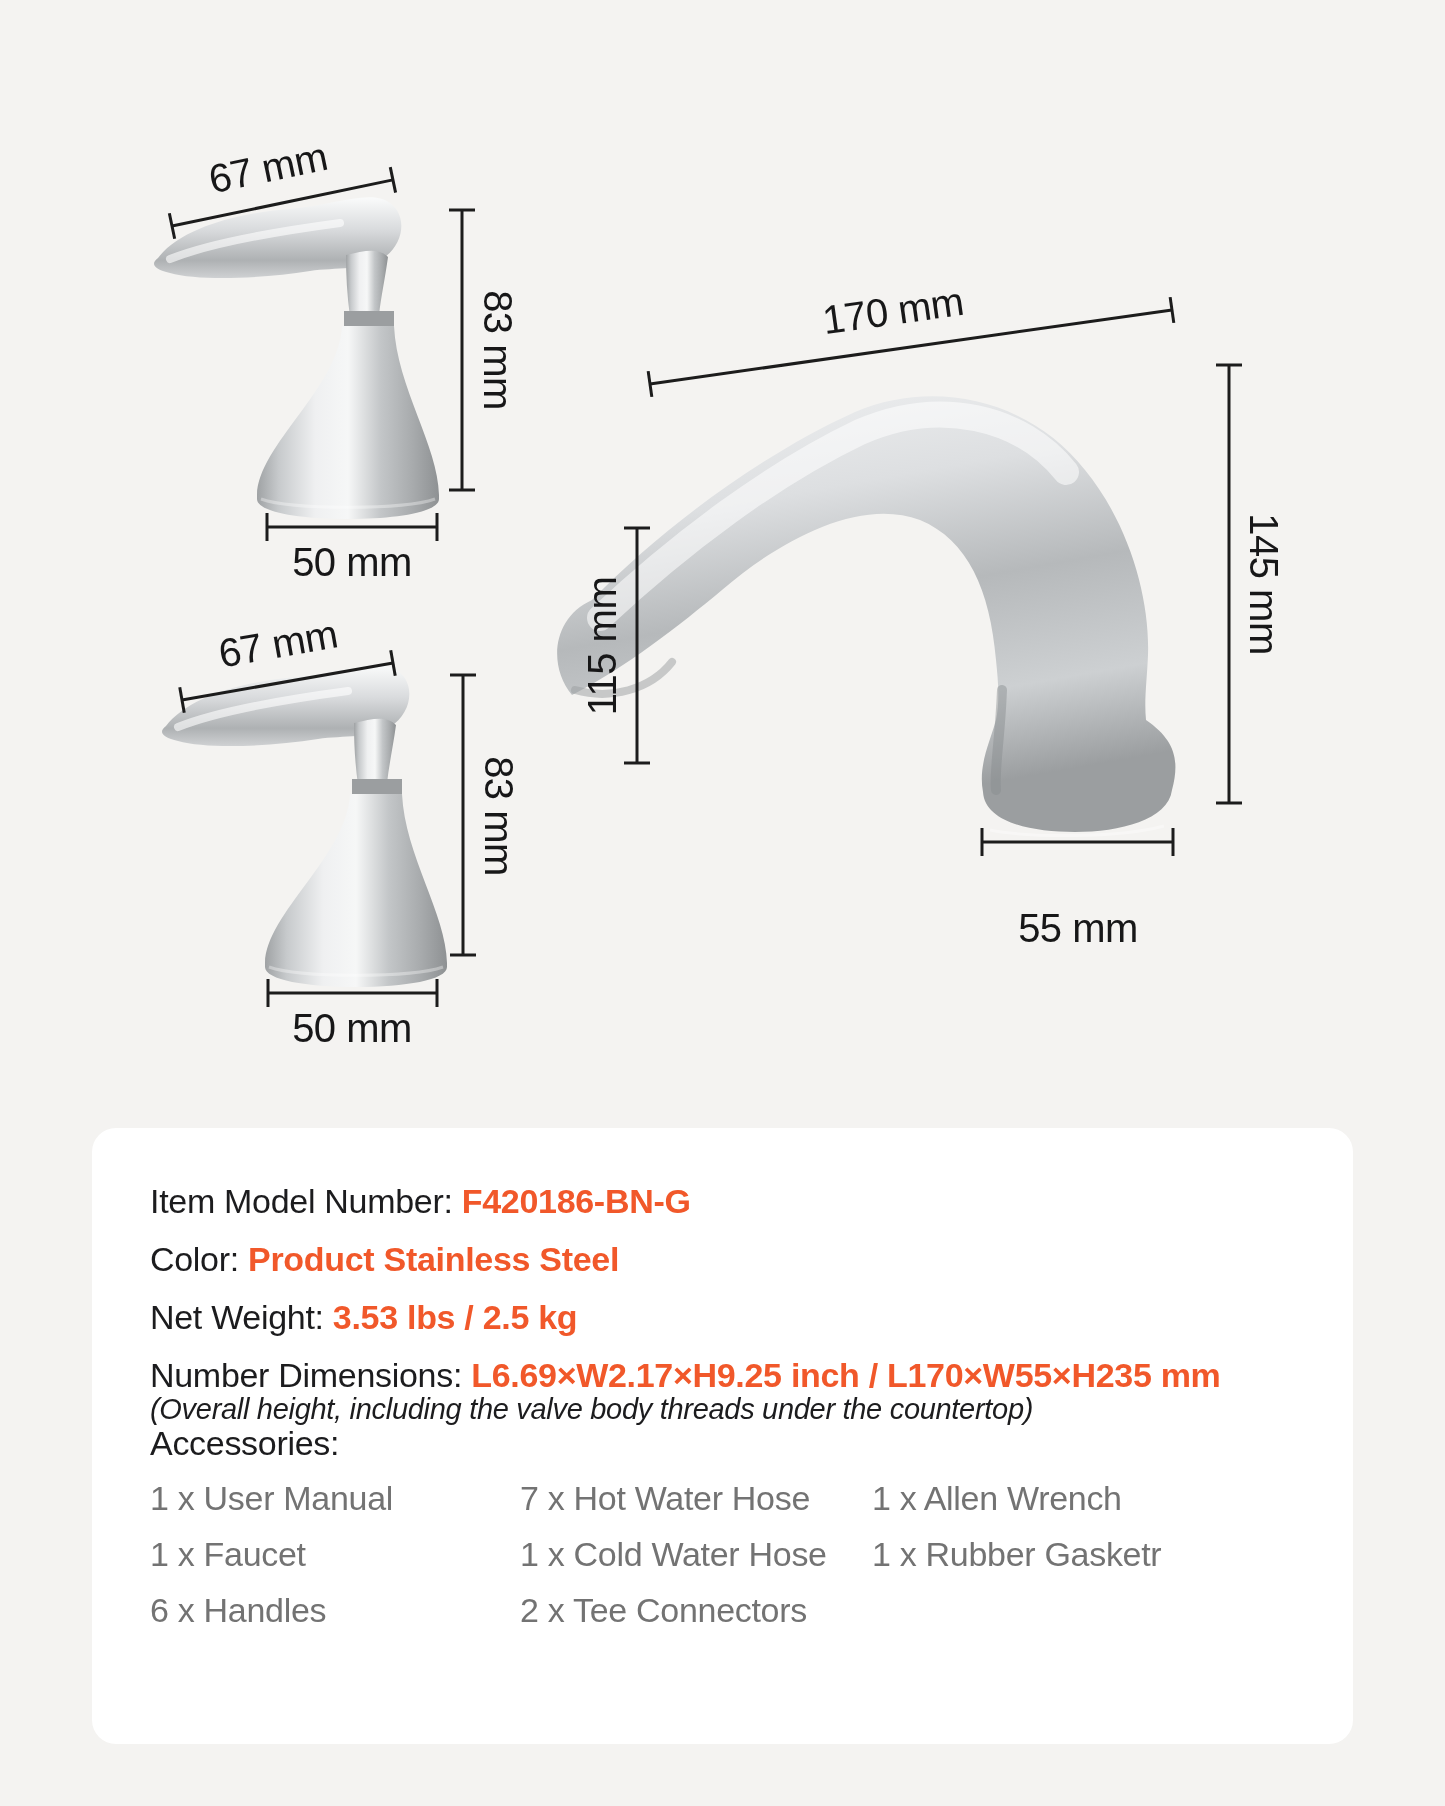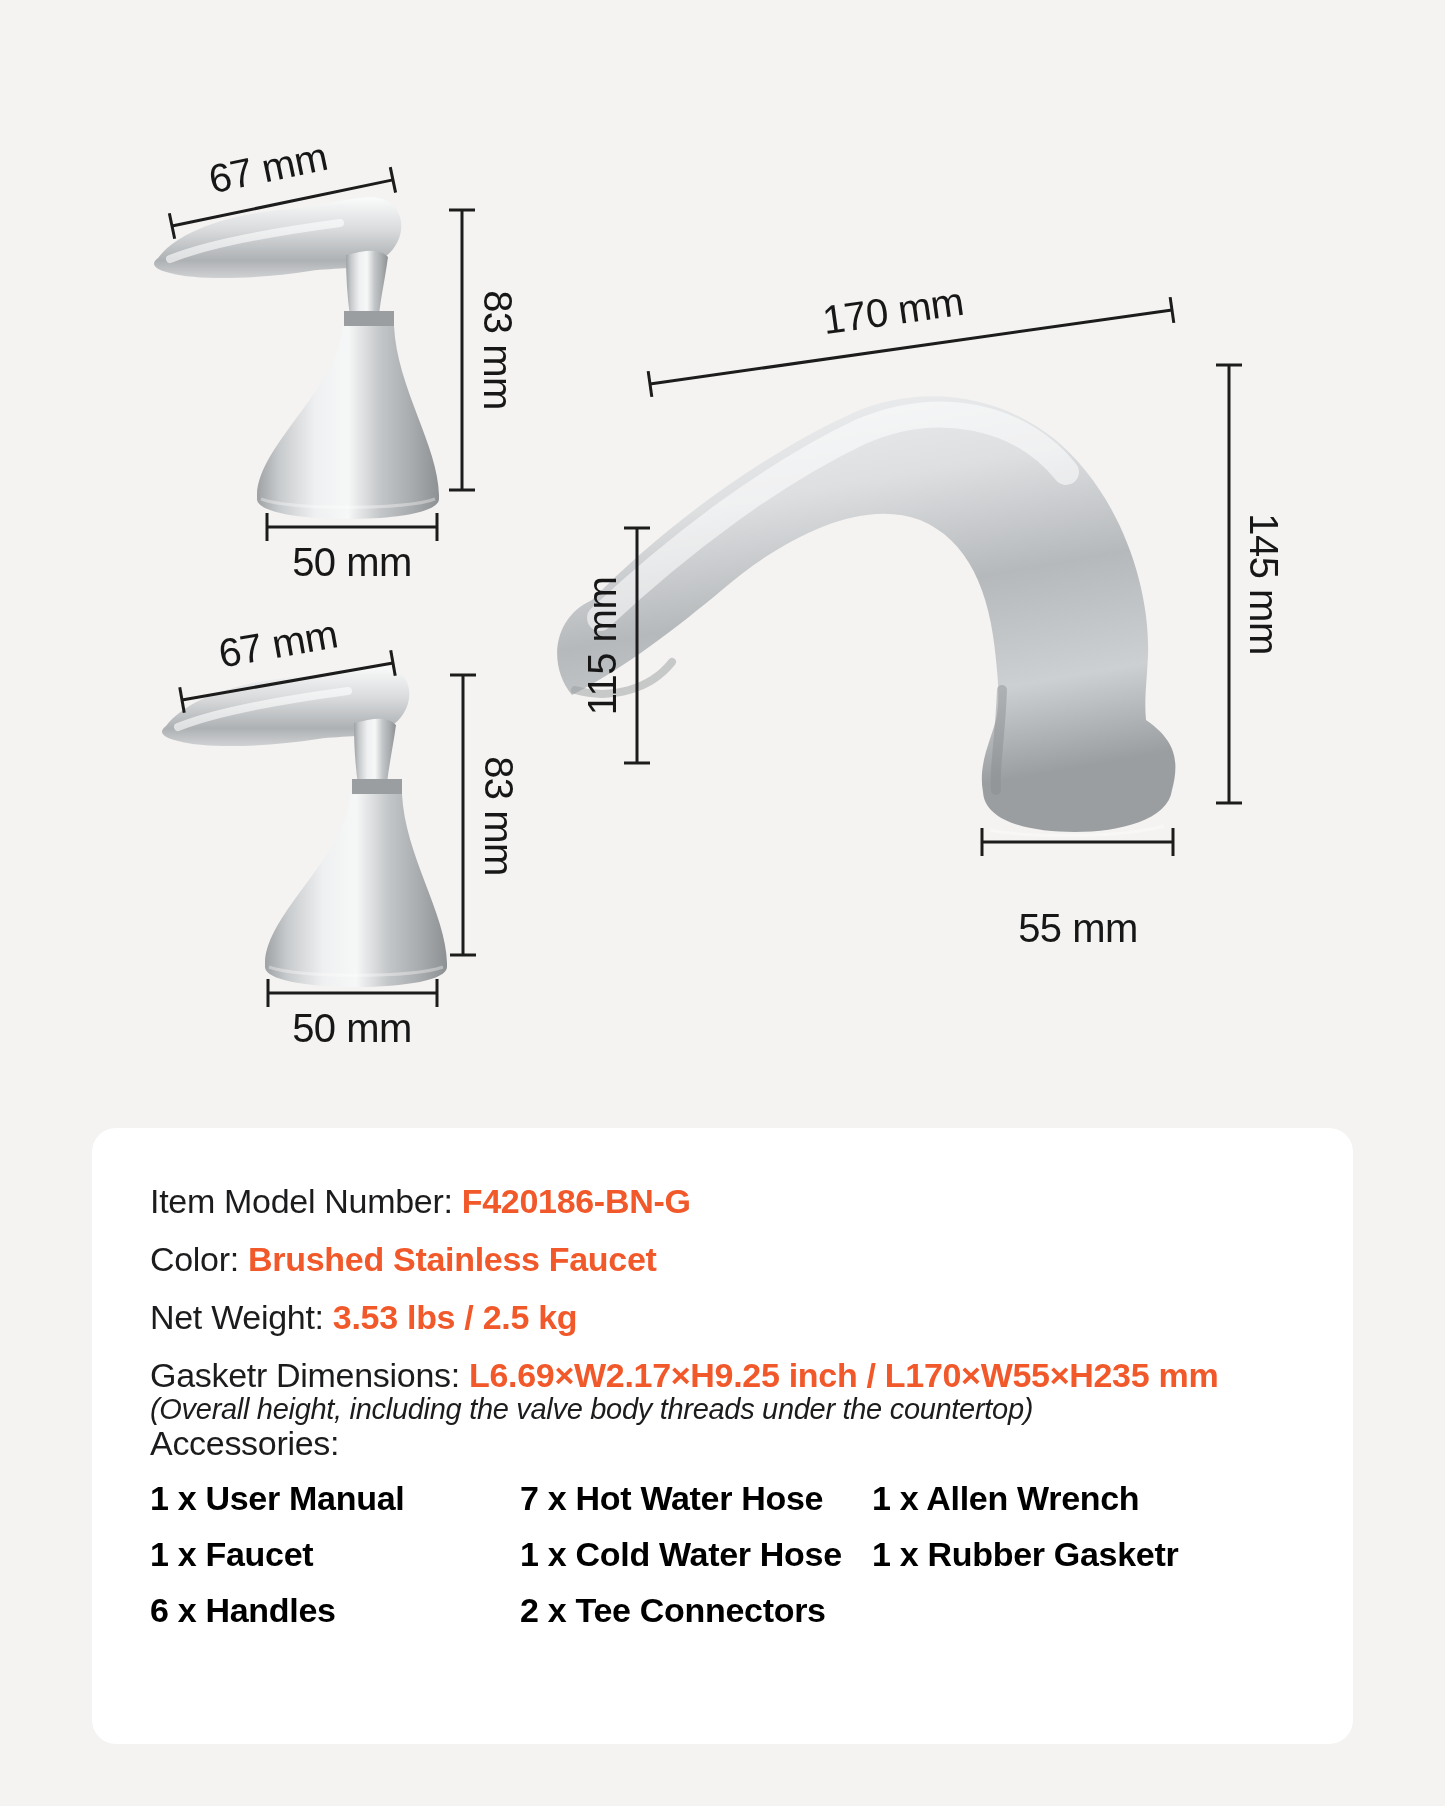--- a/index.html
+++ b/index.html
@@ -35,21 +35,21 @@
   .spec-row .value{color:#f1582a;font-weight:bold;}
   .note{font-size:29px;line-height:34px;color:#1c1c1e;letter-spacing:-0.3px;white-space:nowrap;font-style:italic;}
   .acc-title{font-size:34px;line-height:34px;color:#1c1c1e;letter-spacing:-0.3px;}
   .acc-grid{
     margin-top:21px;
     display:grid;
     grid-template-columns:370px 352px 1fr;
     grid-row-gap:22px;
   }
   .acc-item{
-    font-size:34px;line-height:34px;font-weight:bold;color:#000000;
+    font-size:34px;line-height:34px;font-weight:normal;color:#737373;
     letter-spacing:-0.3px;white-space:nowrap;
   }
 </style>
 </head>
 <body>
 
 <div class="stage">
 
   <svg class="art" width="1445" height="1806" viewBox="0 0 1445 1806">
     <defs>
@@ -176,27 +176,27 @@
   <div class="dim-label" style="left:893px;top:311px;--r:-8deg">170 mm</div>
   <div class="dim-label" style="left:602px;top:646px;--r:-90deg">115 mm</div>
   <div class="dim-label" style="left:1263px;top:584px;--r:90deg">145 mm</div>
   <div class="dim-label" style="left:1078px;top:928px">55 mm</div>
 
   <div class="card">
     <div class="spec-row">
       <span class="label">Item Model Number: </span><span class="value">F420186-BN-G</span>
     </div>
     <div class="spec-row">
-      <span class="label">Color: </span><span class="value">Brushed Stainless Faucet</span>
+      <span class="label">Color: </span><span class="value">Product Stainless Steel</span>
     </div>
     <div class="spec-row">
       <span class="label">Net Weight: </span><span class="value">3.53 lbs / 2.5 kg</span>
     </div>
     <div class="spec-row">
-      <span class="label">Gasketr Dimensions: </span><span class="value">L6.69×W2.17×H9.25 inch / L170×W55×H235 mm</span>
+      <span class="label">Number Dimensions: </span><span class="value">L6.69×W2.17×H9.25 inch / L170×W55×H235 mm</span>
     </div>
     <div class="note">(Overall height, including the valve body threads under the countertop)</div>
     <div class="acc-title">Accessories:</div>
     <div class="acc-grid">
       <div class="acc-item">1 x User Manual</div>
       <div class="acc-item">7 x Hot Water Hose</div>
       <div class="acc-item">1 x Allen Wrench</div>
       <div class="acc-item">1 x Faucet</div>
       <div class="acc-item">1 x Cold Water Hose</div>
       <div class="acc-item">1 x Rubber Gasketr</div>

